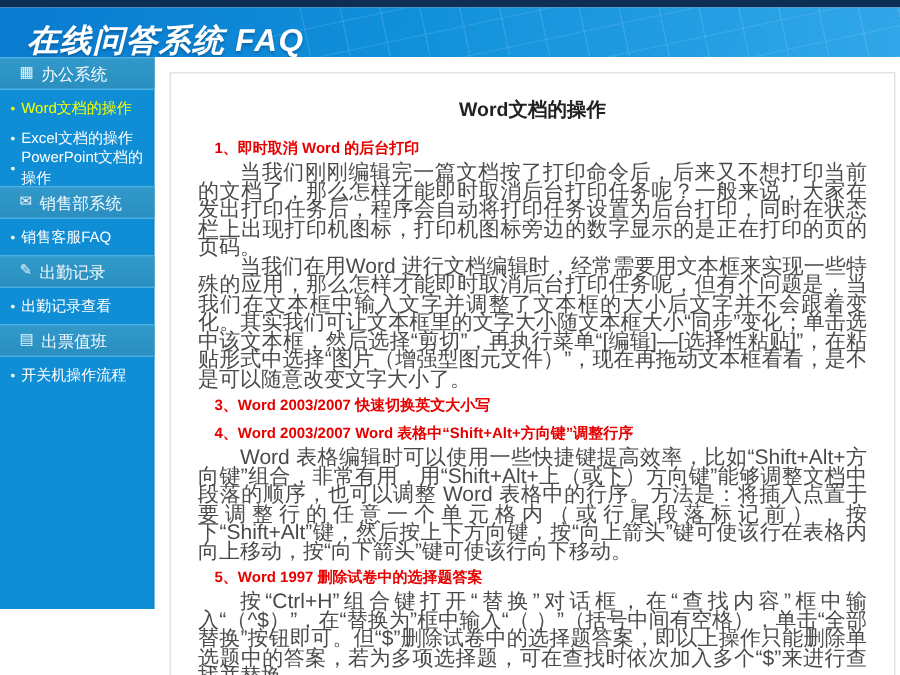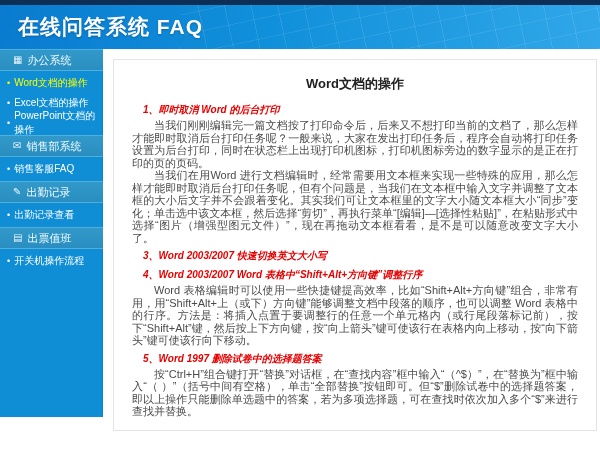--- a/index.html
+++ b/index.html
@@ -3,22 +3,23 @@
 <meta charset="utf-8">
 <style>
   html,body{margin:0;padding:0;}
   body{
     width:600px;height:450px;overflow:hidden;background:#ffffff;
     font-family:"Liberation Sans","DejaVu Sans",sans-serif;
     -webkit-font-smoothing:antialiased;
   }
   .topstrip{height:5px;background:#0d2f55;}
   .banner{
-    height:44px;position:relative;overflow:hidden;
+    height:33px;position:relative;overflow:hidden;
     background:linear-gradient(100deg,#0a7bd0 0%,#1090da 45%,#31a7e9 100%);
+    font-style:italic;
   }
   .banner::before{
     content:"";position:absolute;top:0;bottom:0;left:30%;right:0;
     background:
       repeating-linear-gradient(78deg, rgba(255,255,255,0.10) 0 1px, transparent 1px 26px),
       repeating-linear-gradient(-12deg, rgba(255,255,255,0.08) 0 1px, transparent 1px 20px);
   }
   .app-title{
     position:relative;margin:0;padding:8px 0 0 18px;color:#fff;
     font-size:21px;font-weight:bold;letter-spacing:1px;
@@ -47,24 +48,24 @@
   .card{
     box-sizing:border-box;margin:10px 3px 0 10px;min-height:312px;
     background:#fff;border:1px solid #e4e4e4;padding:13px 18px 12px;
   }
   .article-title{
     margin:2px 0 10px;text-align:center;color:#222;
     font-size:13px;font-weight:bold;
   }
   .faq-heading{
     margin:5px 0 2px;padding-left:11px;color:#e60000;
-    font-size:10px;font-weight:bold;font-style:italic;
+    font-size:10px;font-weight:bold;
   }
   .faq-body{
-    margin:0;color:#4a4a4a;font-size:11px;line-height:12.5px;
+    margin:0;color:#4a4a4a;font-size:14px;line-height:12.5px;
     text-indent:2em;text-align:justify;
   }
 </style>
 </head>
 <body>
 
 <div class="topstrip"></div>
 
 <header class="banner">
   <h1 class="app-title">在线问答系统 FAQ</h1>

